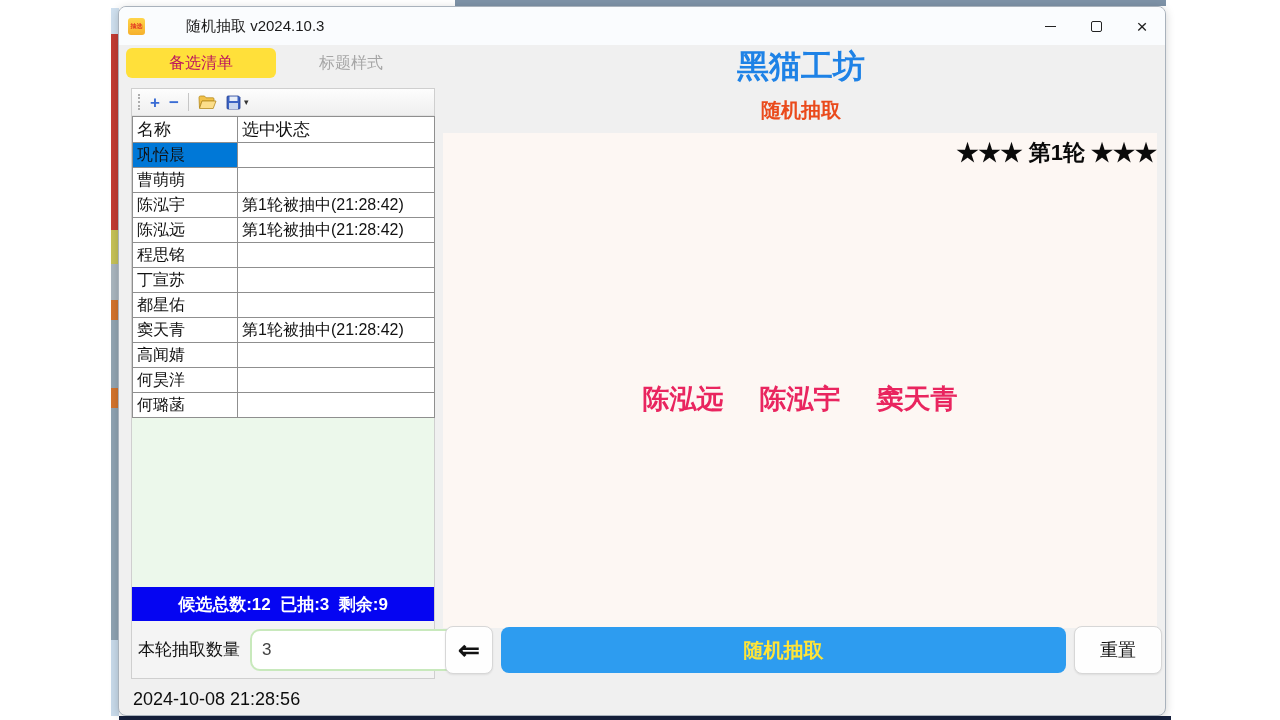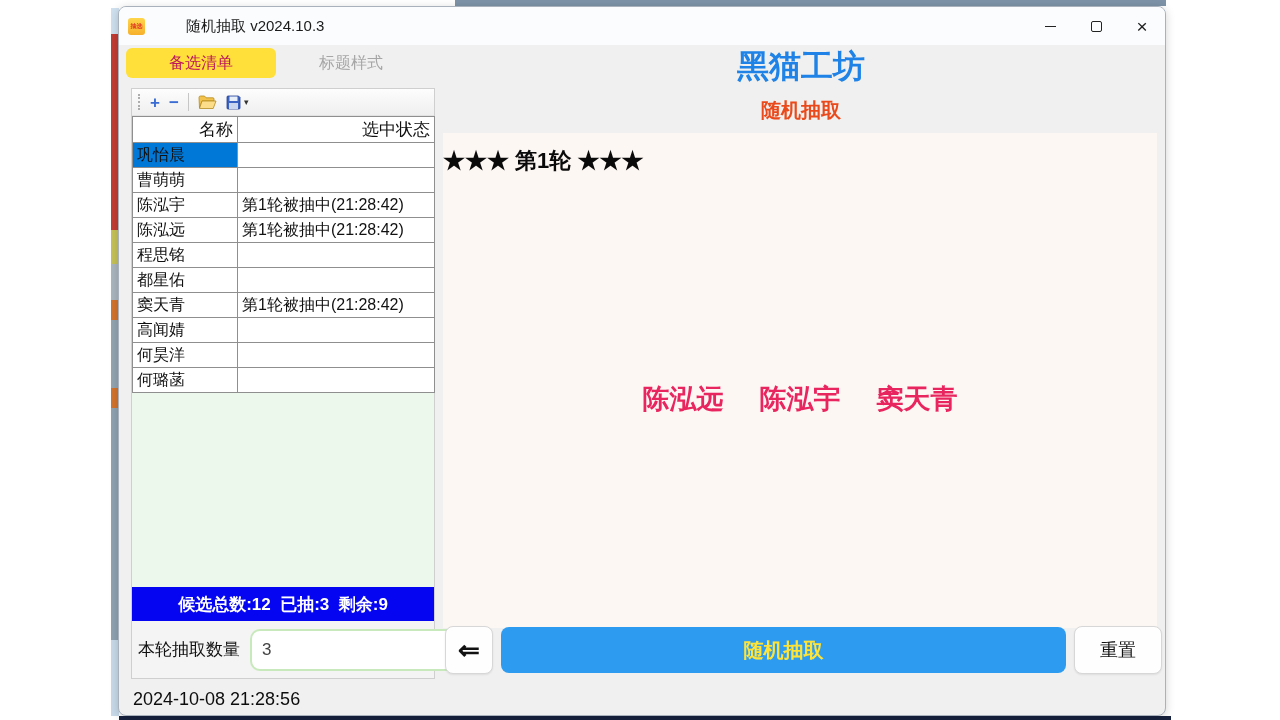--- a/index.html
+++ b/index.html
@@ -38,21 +38,21 @@
   .toolbar { height:27px; flex:0 0 27px; background:linear-gradient(#FDFDFD,#EFEFEF);
              border-bottom:1px solid #E2E2E2; display:flex; align-items:center; padding:0 6px; gap:9px; }
   .grip { width:0; height:16px; border-left:2px dotted #ADADAD; margin-right:1px; }
   .tb-txt { font-size:17px; font-weight:bold; color:#3A6CD4; line-height:1; }
   .tb-sep { width:0; height:18px; border-left:1px solid #C6C6C6; }
   .caret { font-size:9px; color:#333; }
 
   table.cand { border-collapse:collapse; width:100%; table-layout:fixed; }
   table.cand th, table.cand td { border:1px solid #8F8F8F; height:25px; font-size:16px; color:#111;
                                  padding:0 4px; overflow:hidden; white-space:nowrap; }
-  table.cand th { height:26px; font-weight:normal; font-size:17px; text-align:right; background:#fff; }
+  table.cand th { height:26px; font-weight:normal; font-size:17px; text-align:left; background:#fff; }
   col.c-name { width:105px; } col.c-status { width:197px; }
   td.sel { background:var(--selection,#0078D7); color:#fff; }
 
   .green-fill { flex:1 1 auto; background:var(--panel_green,#ECF8EB); }
   .stats-bar { flex:0 0 34px; background:var(--stats_bg,#0505F2); color:#fff; font-weight:bold;
                font-size:17px; display:flex; align-items:center; justify-content:center; white-space:pre; }
   .count-row { flex:0 0 57px; background:#F4F4F4; display:flex; align-items:center; padding:0 8px 0 6px; }
   .count-label { font-size:17px; color:#111; flex:0 0 auto; }
   .count-input { flex:1; height:42px; margin-left:10px; border:2px solid #C8E9BC; border-radius:10px;
                  background:#fff; font-size:17px; color:#444; padding-left:10px; outline:none;
@@ -60,21 +60,21 @@
 
   
   .brand { position:absolute; left:316px; top:38px; width:732px; text-align:center;
            font-family:"DejaVu Serif","Liberation Serif",serif; font-weight:bold; font-size:32px;
            color:var(--brand,#1E82E6); }
   .subtitle { position:absolute; left:316px; top:90px; width:732px; text-align:center;
               font-family:"DejaVu Serif","Liberation Serif",serif; font-weight:bold; font-size:20px;
               color:var(--subtitle,#EA4A1B); }
   .stage { position:absolute; left:324px; top:126px; width:714px; height:495px;
            background:var(--stage_bg,#FDF7F3); }
-  .round-title { margin-top:13px; text-align:left; font-size:22px; font-weight:bold; color:#0a0a0a; }
+  .round-title { margin-top:5px; text-align:right; font-size:22px; font-weight:bold; color:#0a0a0a; }
   .results { position:absolute; left:0; top:248px; width:100%; display:flex; justify-content:center; gap:36px; }
   .results span { font-size:27px; font-weight:bold; color:var(--result,#E9255F); }
 
   
   .back-btn { position:absolute; left:326px; top:619px; width:48px; height:48px; background:#FEFEFE;
               border:1px solid #D7D7D7; border-radius:8px; display:flex; align-items:center; justify-content:center;
               font-size:26px; font-weight:bold; color:#111; box-shadow:0 1px 2px rgba(0,0,0,.08); }
   .draw-btn { position:absolute; left:382px; top:620px; width:565px; height:46px;
               background:var(--accent,#2D9CF0); border:none; border-radius:8px;
               color:var(--button_text,#FFE437); font-size:20px; font-weight:bold;
@@ -174,20 +174,24 @@
             </tr>
             <tr>
               <td>陈泓远</td>
               <td>第1轮被抽中(21:28:42)</td>
             </tr>
             <tr>
               <td>程思铭</td>
               <td></td>
             </tr>
             <tr>
+              <td>丁宣苏</td>
+              <td></td>
+            </tr>
+            <tr>
               <td>都星佑</td>
               <td></td>
             </tr>
             <tr>
               <td>窦天青</td>
               <td>第1轮被抽中(21:28:42)</td>
             </tr>
             <tr>
               <td>高闻婧</td>
               <td></td>

